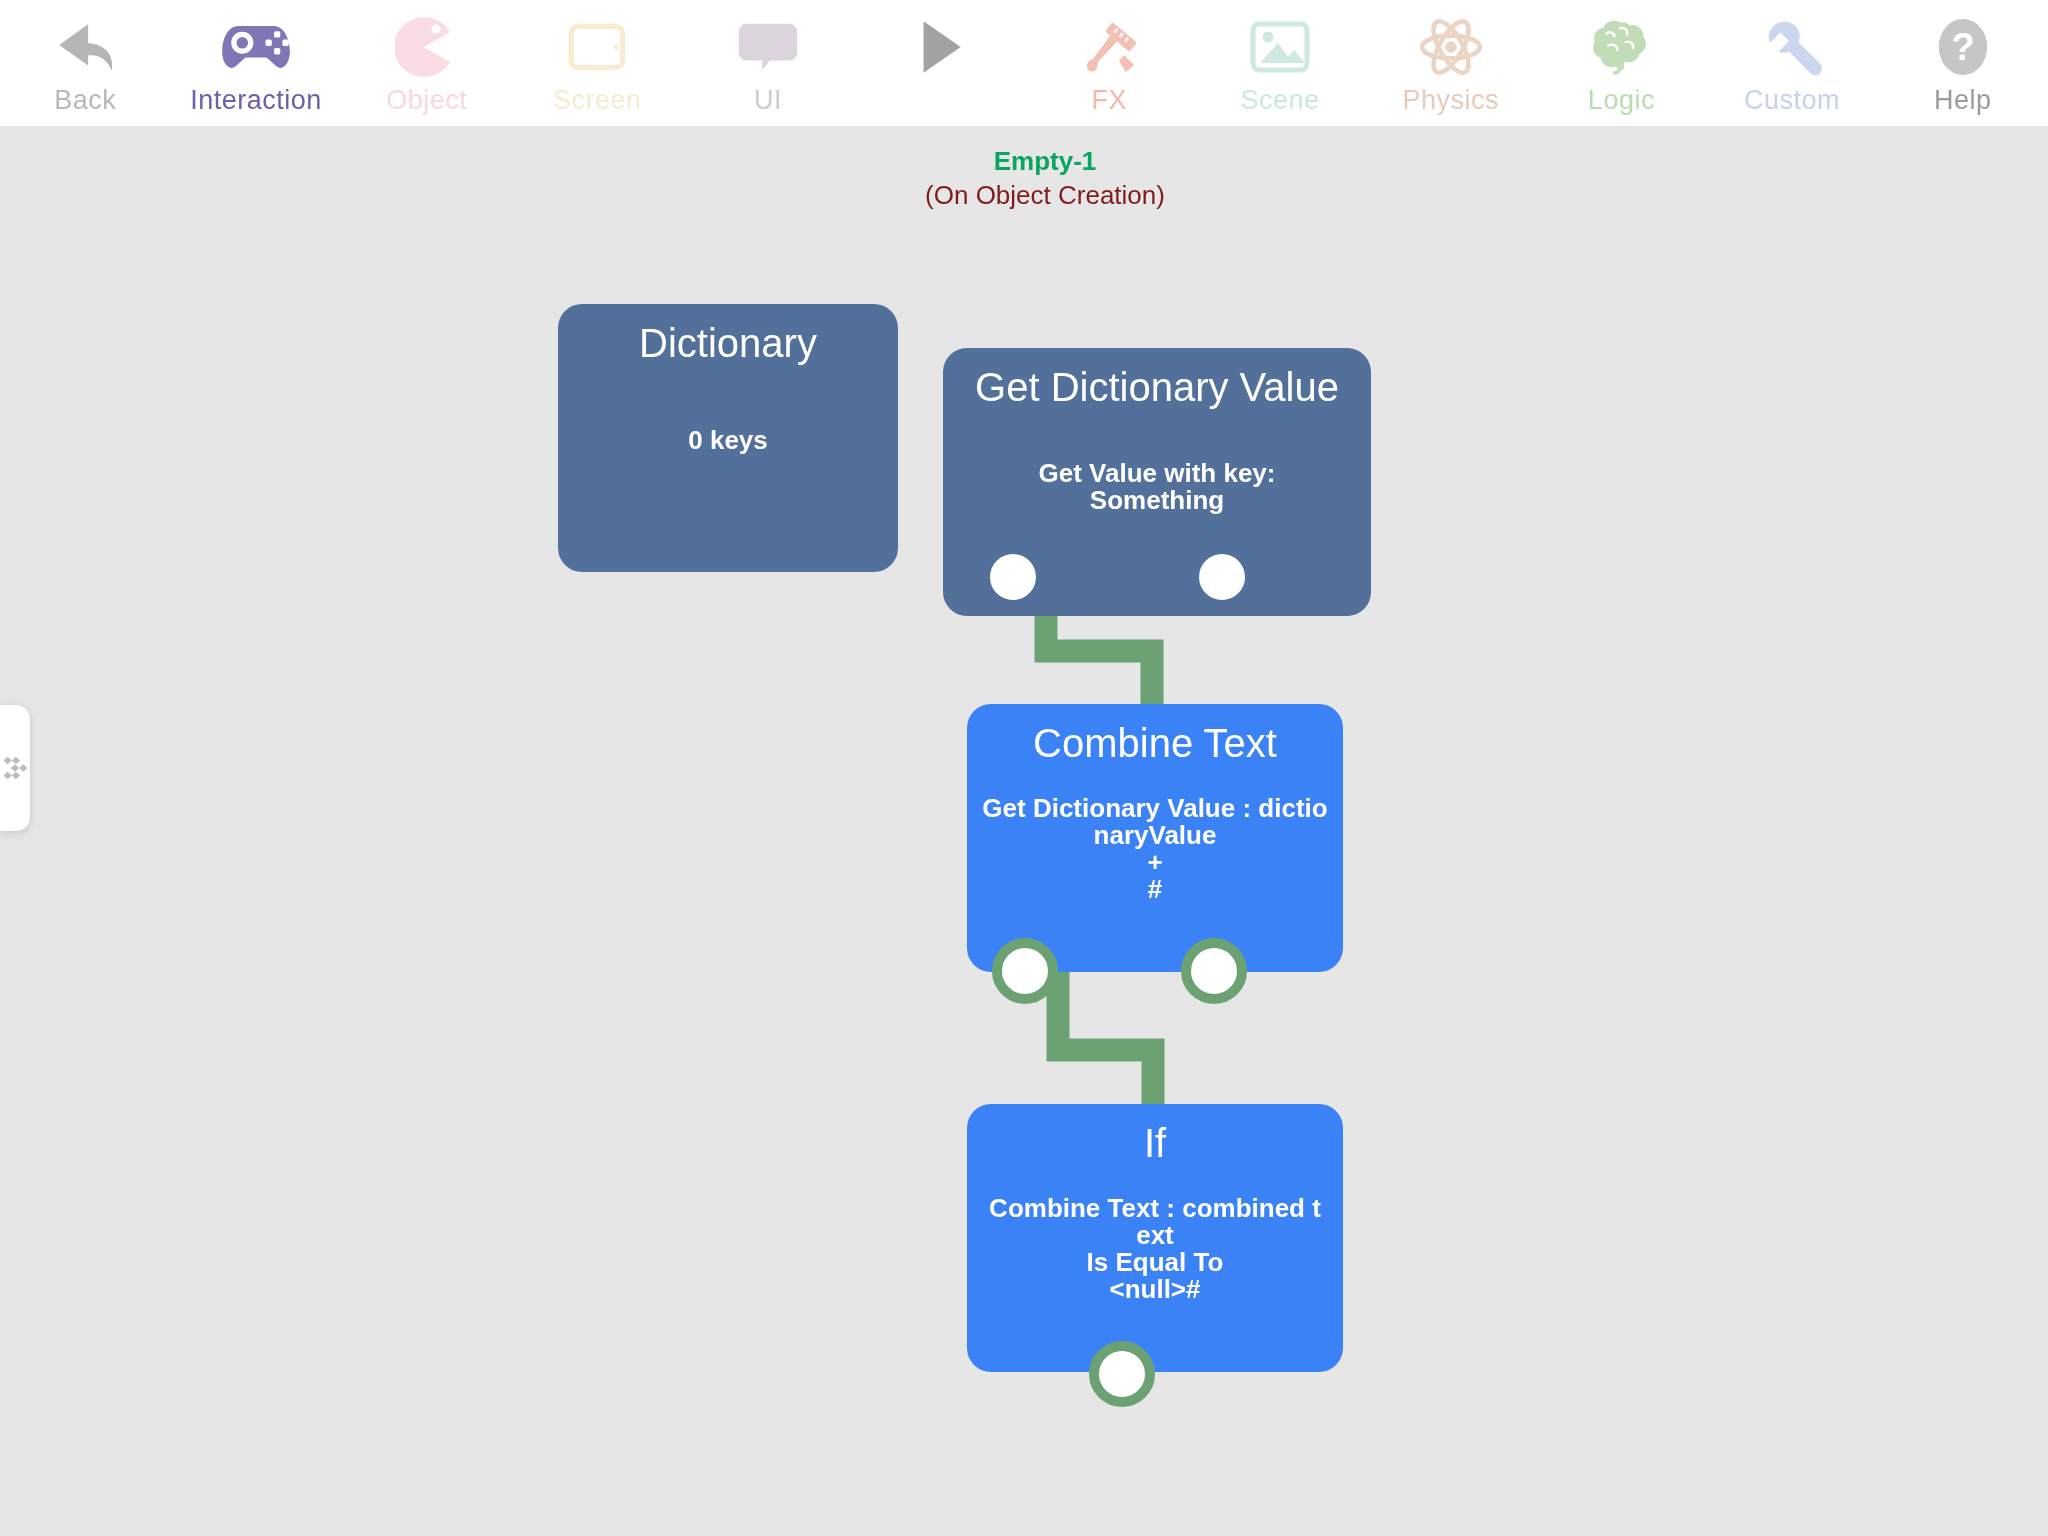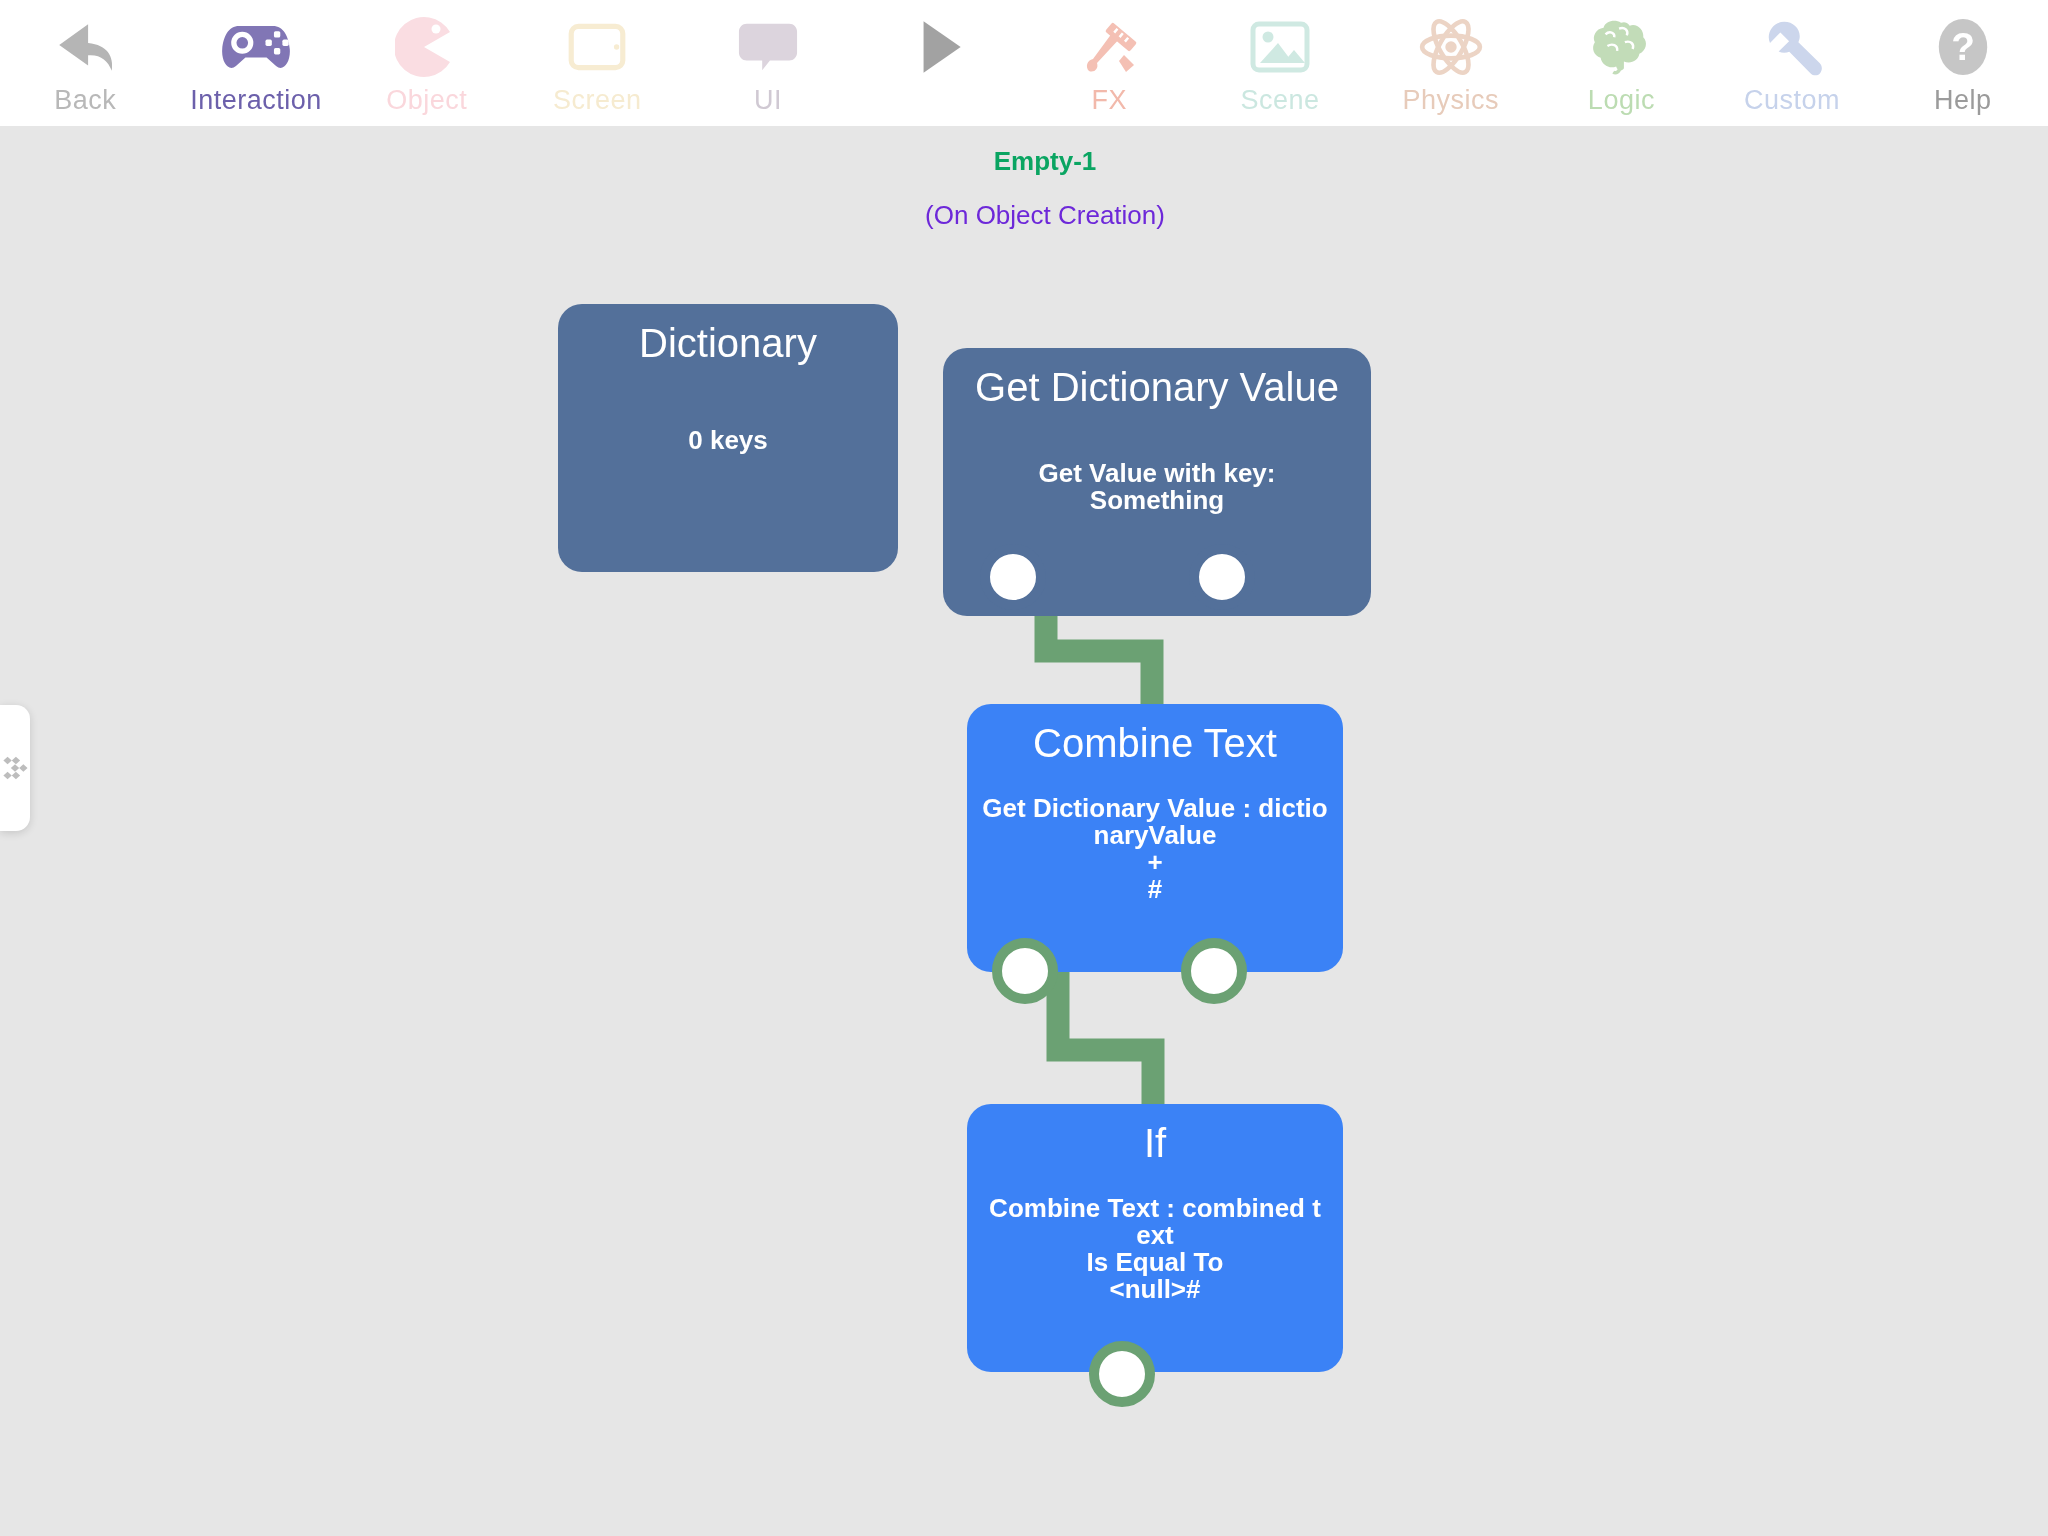--- a/index.html
+++ b/index.html
@@ -29,21 +29,21 @@
   .lbl-scene{color:#cbe7e0}
   .lbl-physics{color:#e7cbba}
   .lbl-logic{color:#bcdcb2}
   .lbl-custom{color:#c6d2eb}
   .lbl-help{color:#9b9b9b}
 
   
   .canvas{position:absolute;top:126px;left:0;width:2048px;height:1410px;background:#e6e6e6;padding-left:7px;}
   .header{position:absolute;top:20px;left:845px;width:400px;text-align:center;z-index:2;}
   .header .title{font-size:26px;font-weight:bold;color:#0aa562;}
-  .header .subtitle{font-size:26px;color:#6d28d9;margin-top:23px;}
+  .header .subtitle{font-size:26px;color:#7f1d1d;margin-top:3px;}
 
   .wires{position:absolute;top:0;left:0;width:2048px;height:1410px;z-index:1;pointer-events:none;}
   .wire{stroke:#6ba173;stroke-width:23;fill:none;stroke-linejoin:miter;}
 
   .node{
     position:absolute;border-radius:24px;color:#fff;z-index:2;cursor:pointer;
   }
   .node.blue{background:#53709a;}
   .node.green{background:#3b82f6;}
   .node-title{margin-top:17px;text-align:center;font-size:40px;font-weight:400;}

